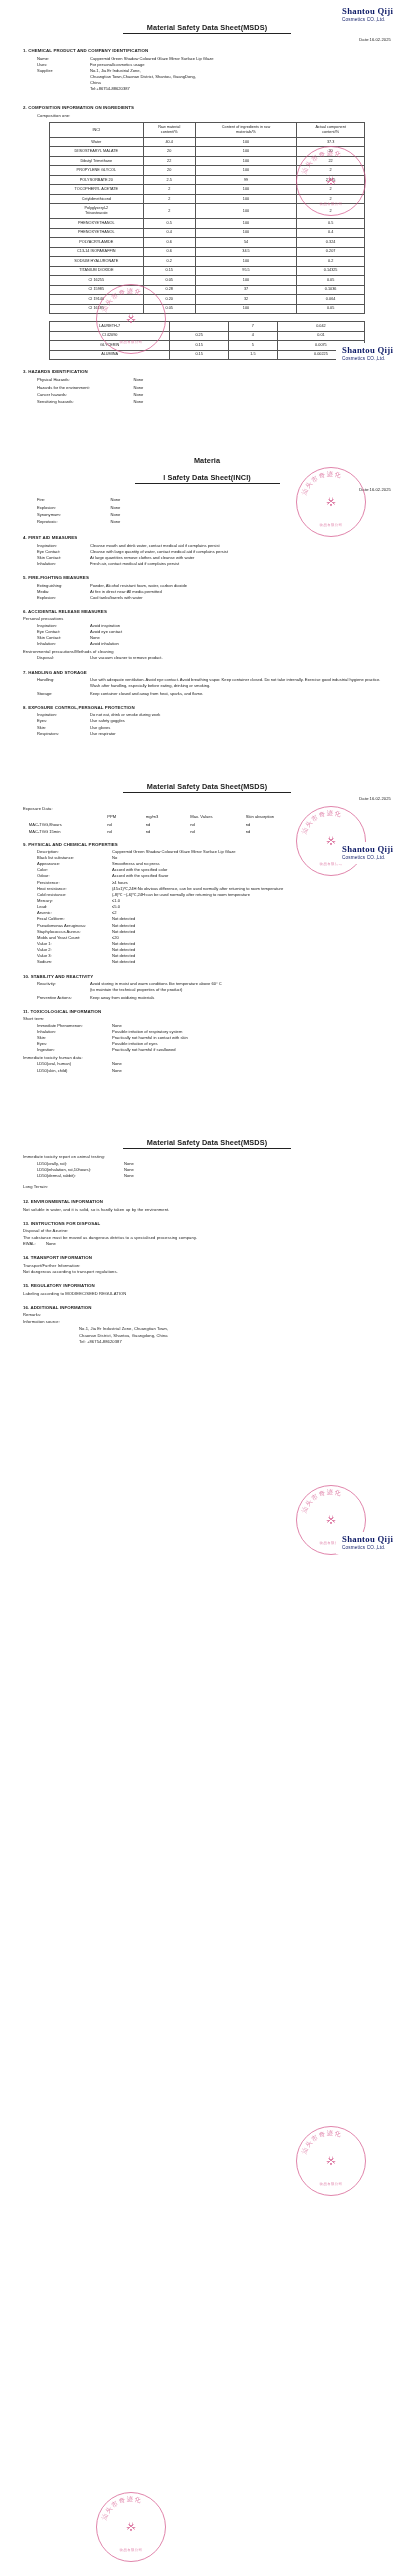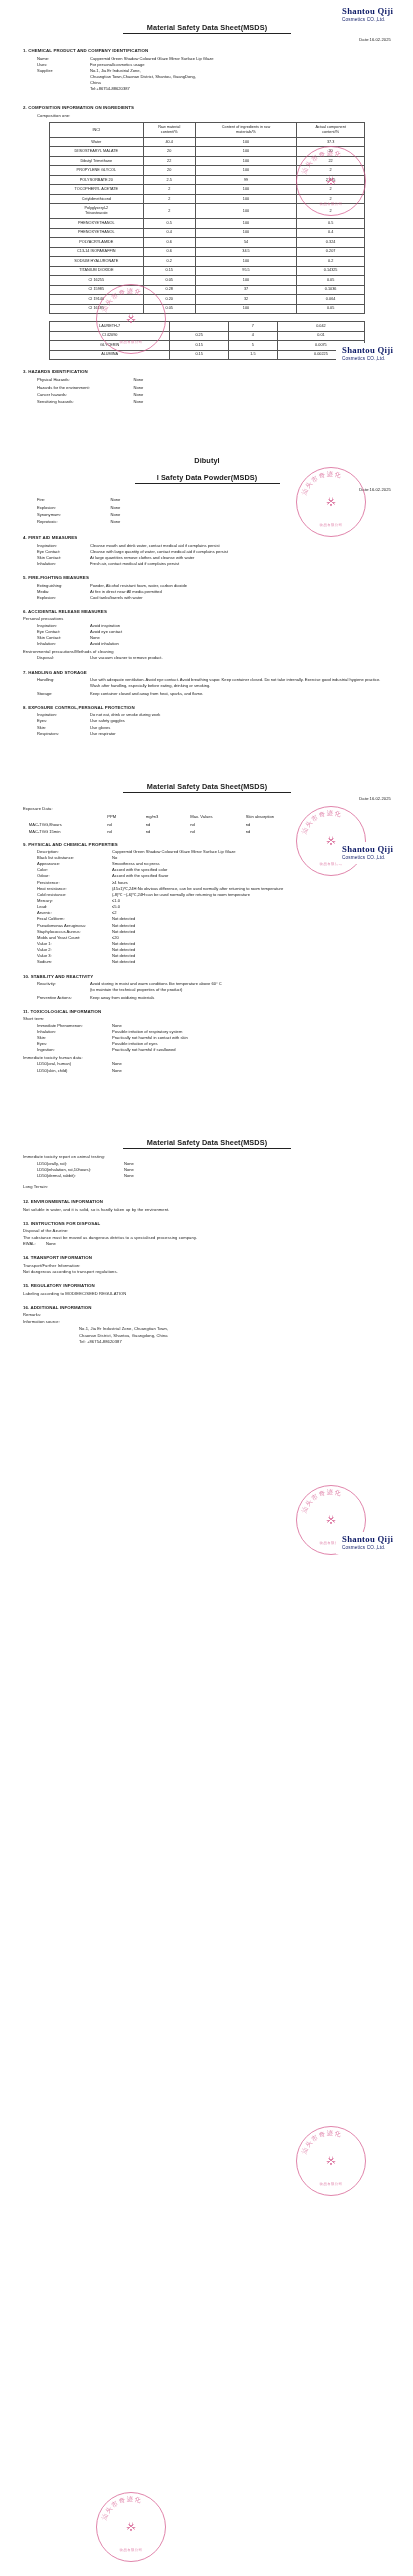--- a/index.html
+++ b/index.html
@@ -437,22 +437,22 @@
             </tr>
           <tr>
               <td class="lbl" style="width:93px;">Sensitizing hazards:</td>
               <td>None</td>
             </tr>
         </tbody>
       </table>
     </div>
 
     <div style="height:48px;"></div>
-    <div class="doctitle" style="text-align:center;">Dibutyl</div>
-    <div class="doctitle" style="margin-top:8.1px;">l Safety Data Powder(MSDS)</div>
+    <div class="doctitle" style="text-align:center;">Materia</div>
+    <div class="doctitle" style="margin-top:8.1px;">l Safety Data Sheet(INCI)</div>
     <div class="title-underline" style="width:145px;"></div>
     <div class="dateline">Date:16.02.2025</div>
 
     <div class="indent" style="margin-top:3.5px;">
       <table class="plain">
         <tbody>
           <tr>
               <td class="lbl">Fire:</td>
               <td>None</td>
             </tr>

